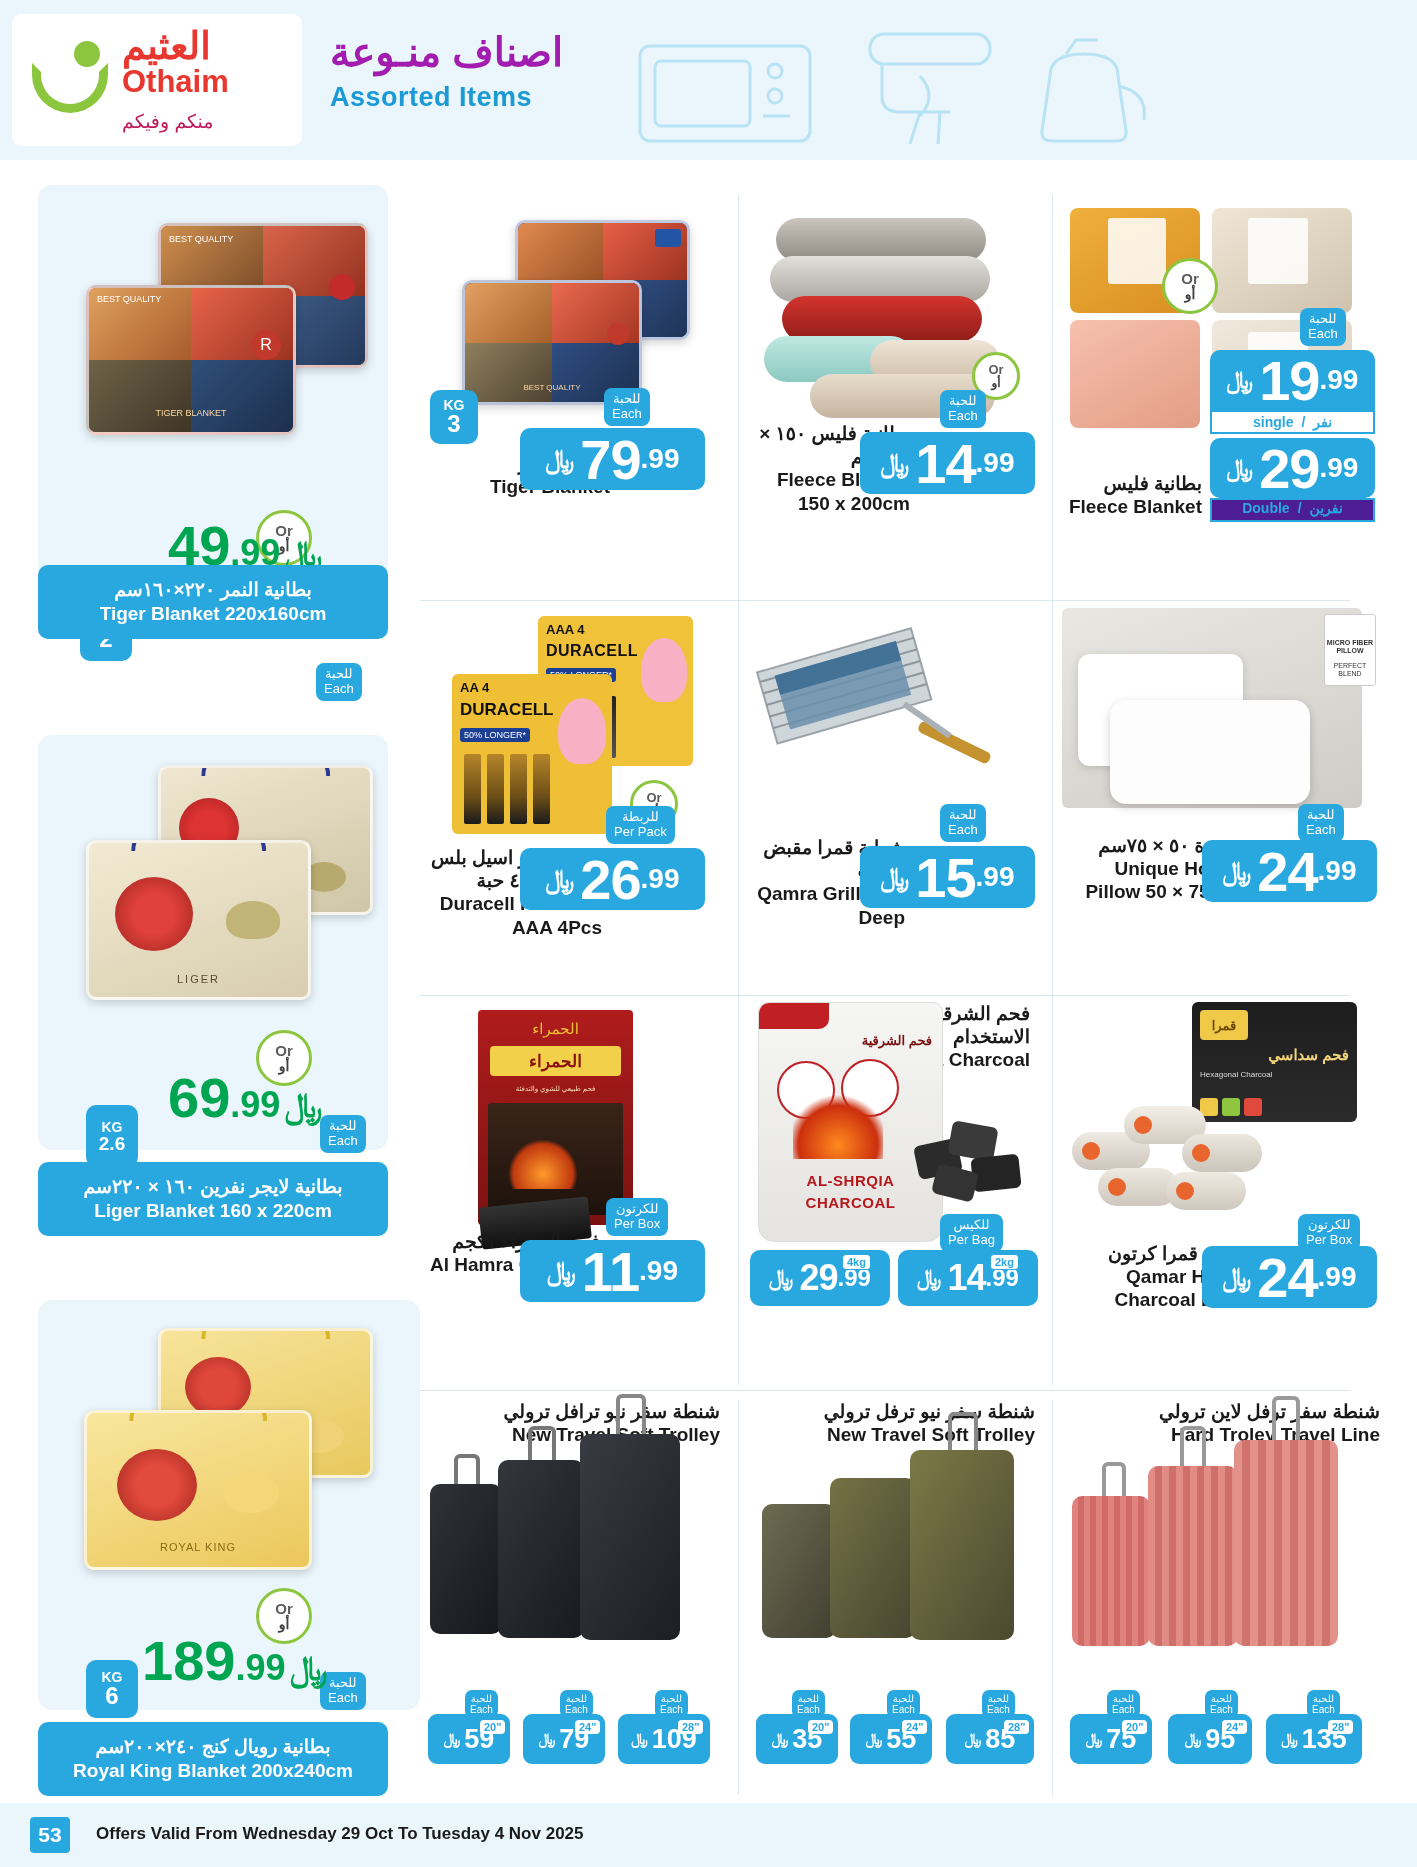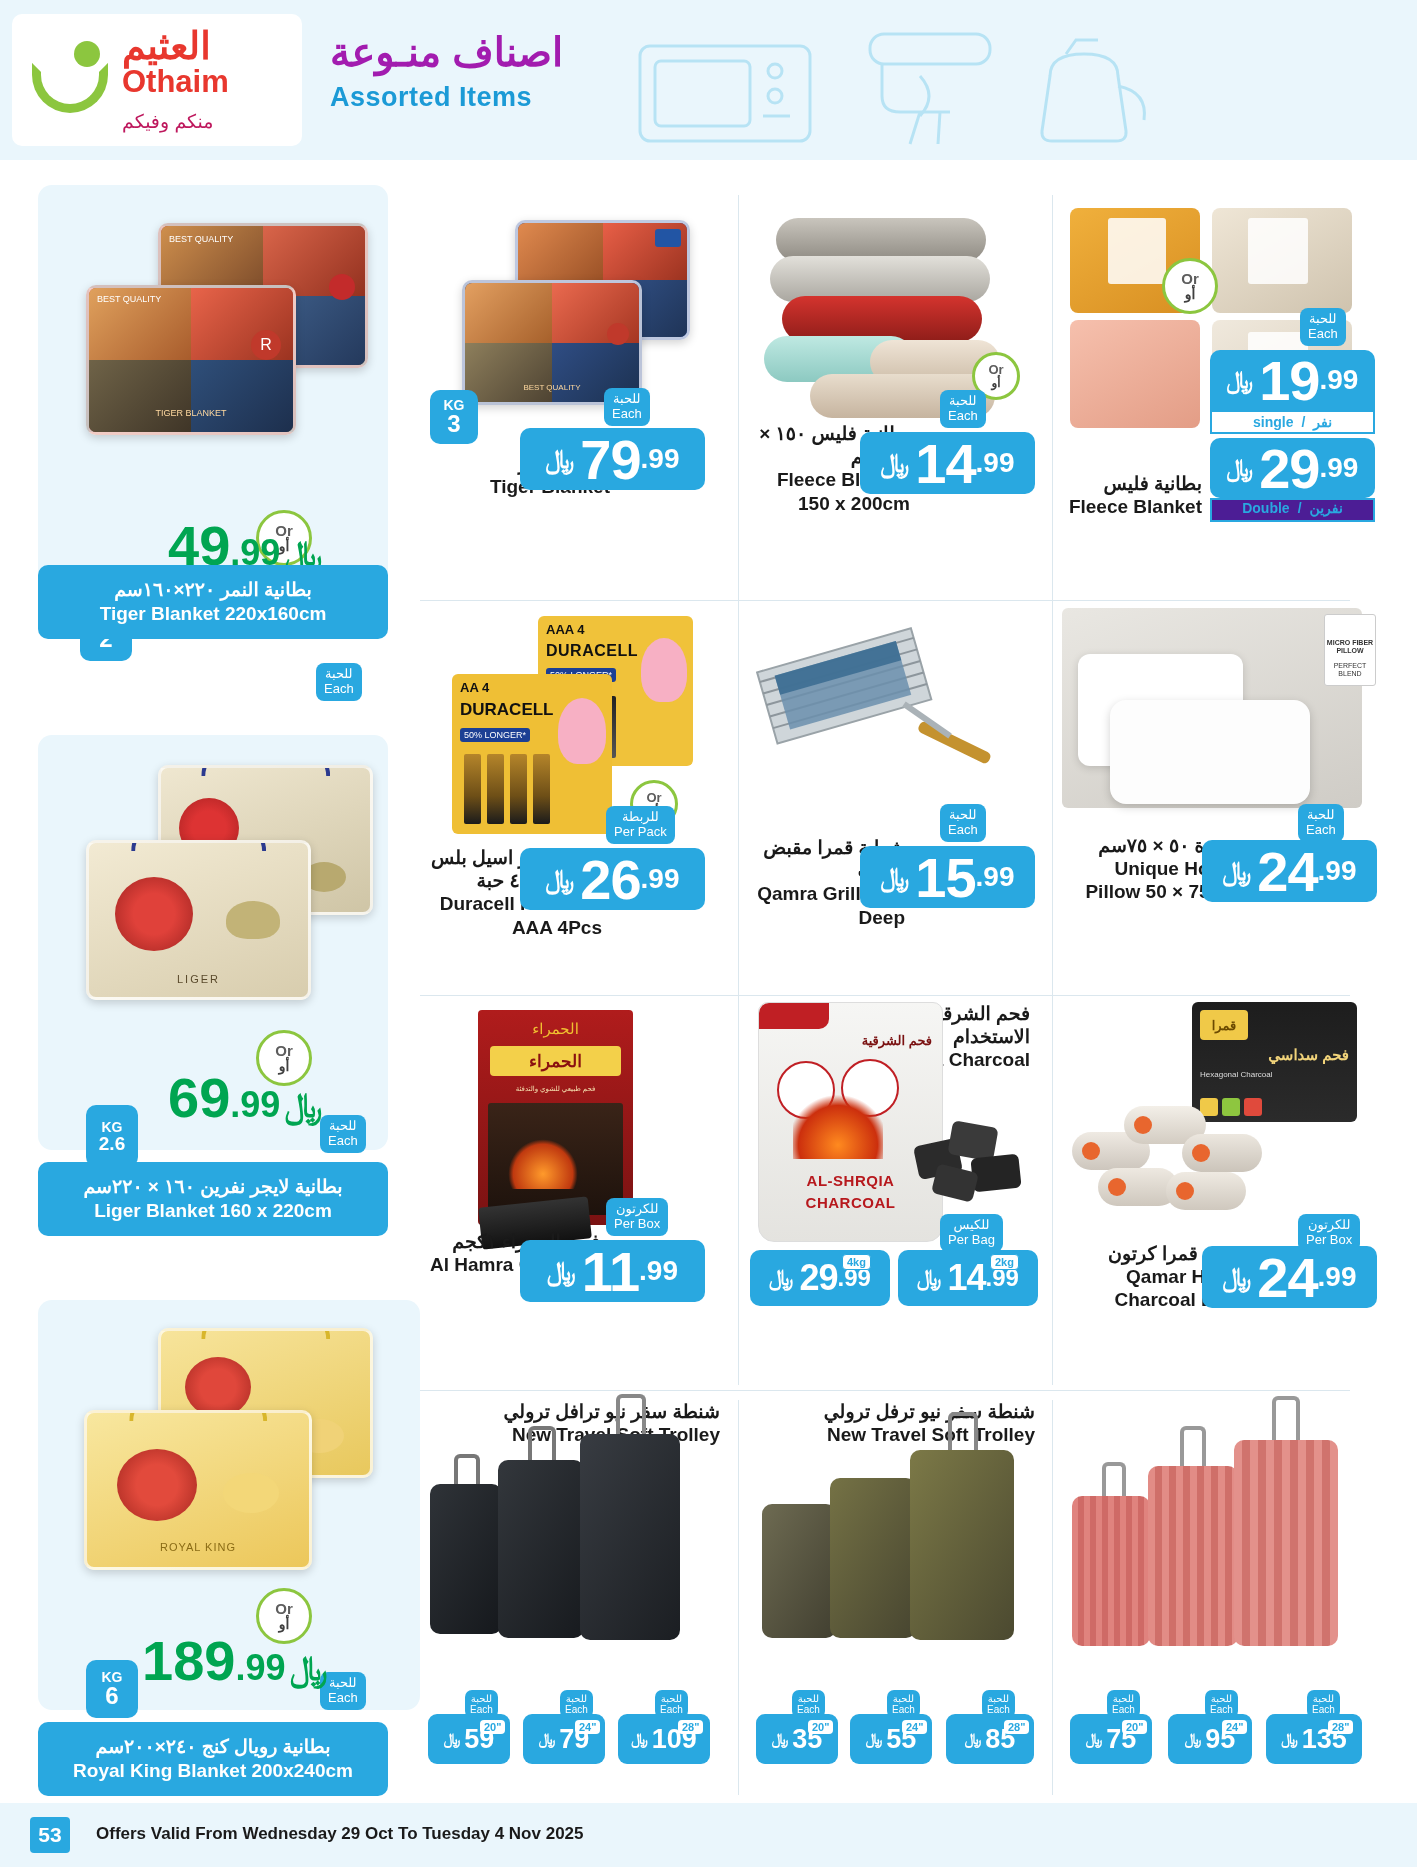--- a/index.html
+++ b/index.html
@@ -730,20 +730,24 @@
     <span>Each</span>
   </div>
   <div class="small-price" style="left:196px; top:314px; width:88px; height:50px;">
     <span class="riyal riyal-glyph" style="font-size:15px;margin-right:4px;">﷼</span>
     <span>85</span>
   </div>
   <div class="size-tag" style="left:254px; top:320px;">28"</div>
 </div>
 
 <div class="panel" style="left:1062px; top:1400px; width:320px; height:395px;">
+  <div class="name" style="left:60px; top:0; width:258px;">
+    <div class="ar">شنطة سفر ترفل لاين ترولي</div>
+    <div class="en">Hard Troley Travel Line</div>
+  </div>
   <div style="position:absolute;left:10px;top:96px;width:78px;height:150px;background:repeating-linear-gradient(90deg,#e0837e,#e0837e 6px,#cf6a66 6px,#cf6a66 12px);border-radius:10px;">
     <div style="position:absolute;left:30px;top:-34px;width:24px;height:34px;border:4px solid #999;border-bottom:none;border-radius:6px 6px 0 0;"></div>
   </div>
   <div style="position:absolute;left:86px;top:66px;width:90px;height:180px;background:repeating-linear-gradient(90deg,#e28c86,#e28c86 7px,#cf6f69 7px,#cf6f69 14px);border-radius:10px;">
     <div style="position:absolute;left:32px;top:-40px;width:26px;height:40px;border:4px solid #999;border-bottom:none;border-radius:6px 6px 0 0;"></div>
   </div>
   <div style="position:absolute;left:172px;top:40px;width:104px;height:206px;background:repeating-linear-gradient(90deg,#e3918b,#e3918b 8px,#d0736d 8px,#d0736d 16px);border-radius:10px;">
     <div style="position:absolute;left:38px;top:-44px;width:28px;height:44px;border:4px solid #999;border-bottom:none;border-radius:6px 6px 0 0;"></div>
   </div>
 

